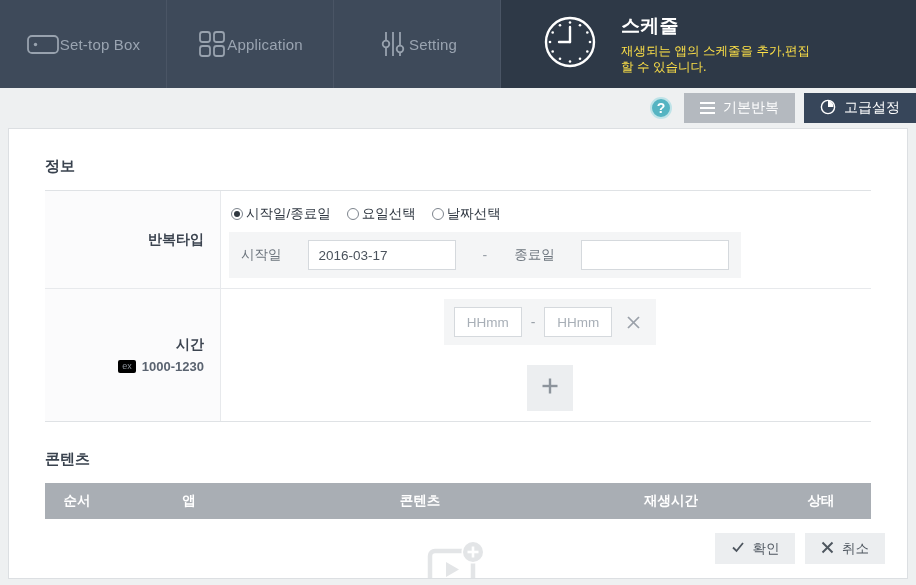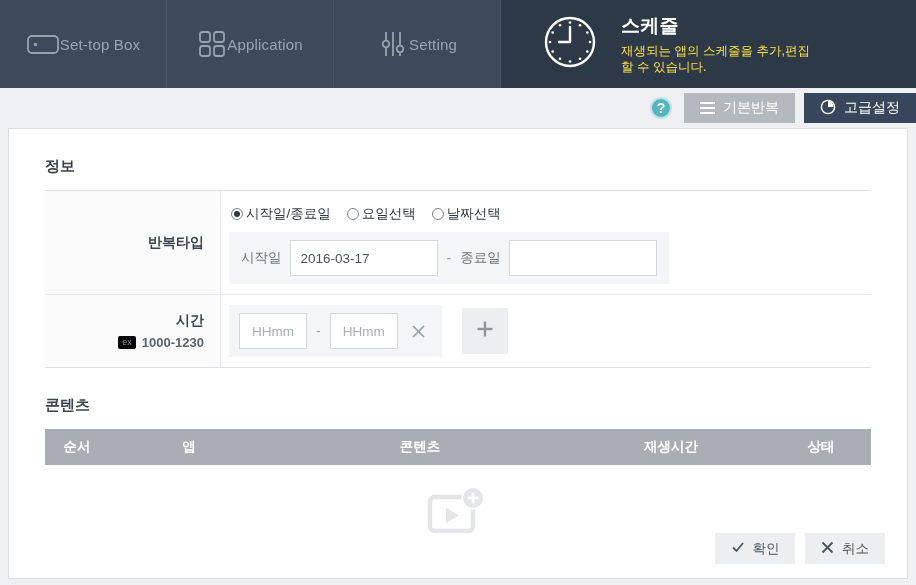--- a/index.html
+++ b/index.html
@@ -182,41 +182,41 @@
     border-radius: 50%;
     background: #303840;
   }
   .radio-label { font-size: 13.5px; color: #2f3741; }
 
   
   .inline-panel {
     background: #f4f5f6;
     display: inline-flex;
     align-items: center;
-    gap: 8px;
+    gap: 26px;
     padding: 8px 12px;
     width: fit-content;
   }
   .field-label { font-size: 13.5px; color: #6d757e; }
   .txt-input {
-    height: 36px;
+    height: 30px;
     border: 1px solid #d5d9dd;
     background: #ffffff;
     font-size: 13.5px;
     color: #4a525c;
     padding: 0 10px;
     font-family: inherit;
     outline: none;
   }
   .in-date { width: 148px; }
   .in-date-end { width: 148px; }
   .dash { color: #9aa1a9; font-size: 14px; padding: 0 1px; }
 
   
-  .time-wrap { display: flex; align-items: center; gap: 20px; }
+  .time-wrap { display: flex; align-items: center; gap: 20px; flex-direction: column; }
   .time-panel {
     background: #f4f5f6;
     display: flex;
     align-items: center;
     gap: 8px;
     padding: 8px 10px;
   }
   .in-time { width: 68px; text-align: center; color: #a8afb7; }
   .in-time::placeholder { color: #a8afb7; }
   .icon-btn {

